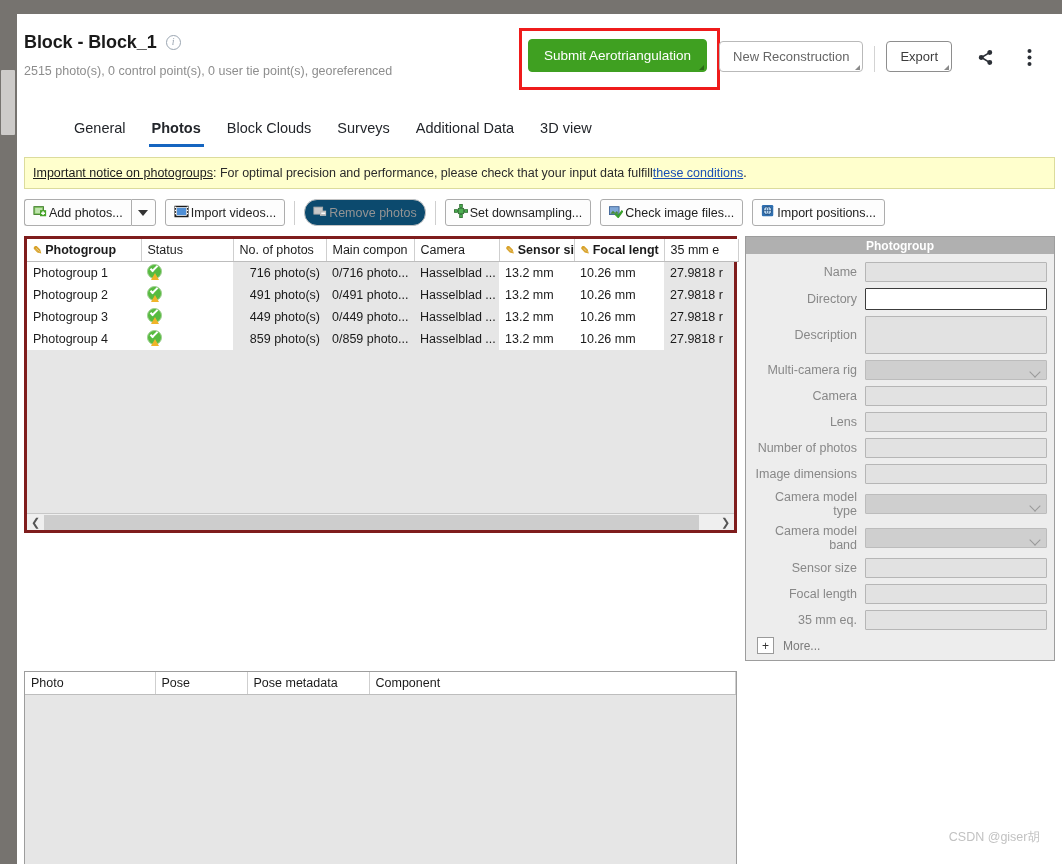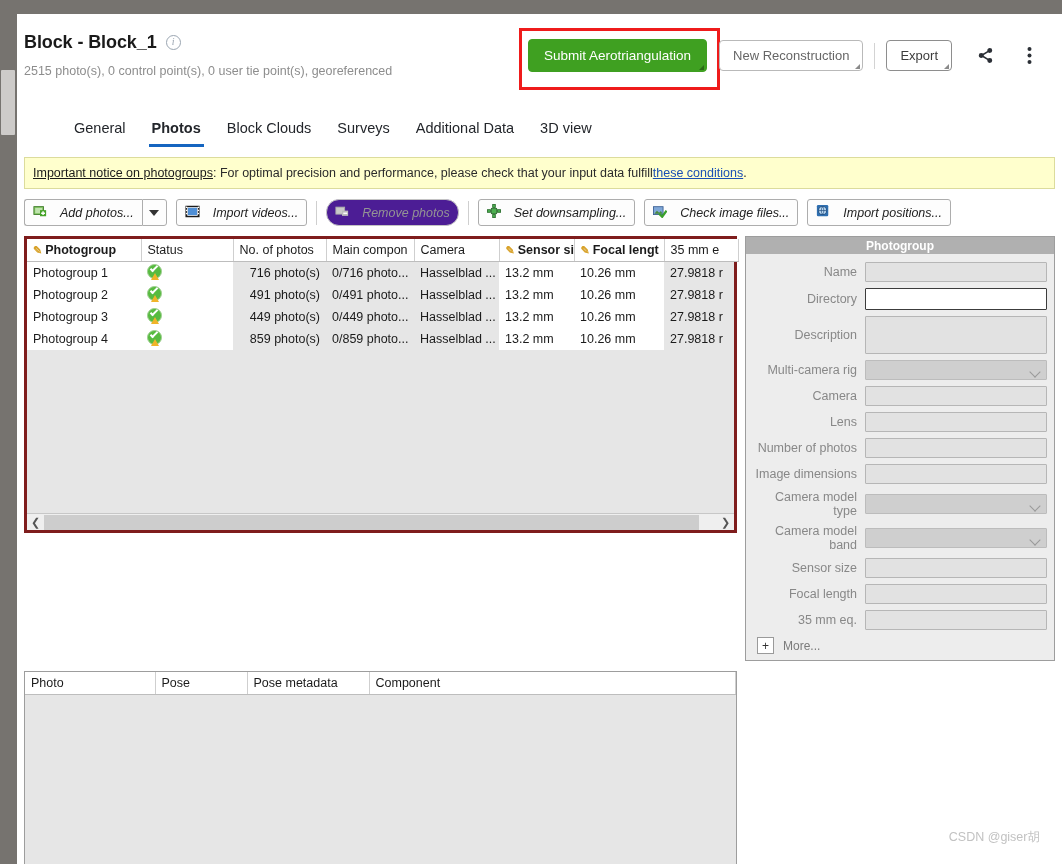--- a/index.html
+++ b/index.html
@@ -20,21 +20,21 @@
 
   
   .header { position:relative; height:100px; padding: 18px 24px 0 7px; }
   .title-row { display:flex; align-items:center; gap:9px; }
   .page-title { font-size:18px; font-weight:bold; color:#1a1a1a; letter-spacing:-0.1px; }
   .info-icon { width:15px; height:15px; border-radius:50%; border:1.3px solid #9aa5b1;
     color:#9aa5b1; font-size:10px; line-height:12px; text-align:center; font-family:"Liberation Serif", serif; font-style:italic; }
   .subtitle { margin-top:11px; font-size:12.5px; color:#8d8d8d; }
 
   
-  .hdr-actions { position:absolute; top:25px; right:18px; display:flex; align-items:center; }
+  .hdr-actions { position:absolute; top:25px; right:18px; display:flex; align-items:flex-end; }
   .redbox { position:absolute; left:-9px; top:-11px; width:201px; height:62px; border:3px solid #ef1b1b; }
   .btn {
     position:relative; height:31px; border-radius:4px; font-size:13px;
     display:flex; align-items:center; justify-content:center; padding:0 13px;
     background:#fff; border:1px solid #b9b9b9; color:#666; white-space:nowrap;
   }
   .btn .corner { position:absolute; right:2px; bottom:1px; width:0;height:0;
     border-left:5px solid transparent; border-bottom:5px solid #8a8a8a; }
   .btn-green { background:#3fa021; border:1px solid #3fa021; color:#fff; font-size:13.5px; height:33px; padding:0 15px; }
   .btn-green .corner { border-bottom-color:#2a6b16; }
@@ -51,24 +51,24 @@
 
   
   .notice { margin:10px 7px 0 7px; height:32px; background:#ffffcd; border:1px solid #dcdc9c;
     display:flex; align-items:center; padding:0 8px; font-size:12.5px; color:#2b2b2b; }
   .notice a { color:#1a1a1a; text-decoration:underline; }
   .notice a.blue { color:#1a4fb5; }
 
   
   .toolbar { display:flex; align-items:center; margin:10px 7px 0 7px; gap:0; }
   .tbtn { height:27px; border:1px solid #adadad; background:#fdfdfd; border-radius:3px;
-    display:flex; align-items:center; padding:0 8px; font-size:12.5px; color:#222; gap:13px;font-style:italic; }
+    display:flex; align-items:center; padding:0 8px; font-size:12.5px; color:#222; gap:2px; }
   .tbtn.split { border-top-right-radius:0; border-bottom-right-radius:0; border-right:none; }
   .tbtn.arrow { width:25px; justify-content:center; border-top-left-radius:0; border-bottom-left-radius:0; }
-  .tbtn.disabled { background:#4c1d95; border-color:#c3c3c3; color:#949494;border-radius:13px; }
+  .tbtn.disabled { background:#0c4a6e; border-color:#c3c3c3; color:#949494;border-radius:13px; }
   .tsep { width:1px; height:24px; background:#cfcfcf; margin:0 9px; }
   .tgap { width:9px; }
   .caret-dn { width:0;height:0;border-left:5px solid transparent;border-right:5px solid transparent;border-top:6px solid #333; }
 
   
   .main { display:flex; margin:10px 7px 0 7px; gap:8px; }
 
   
   .pg-table-wrap { width:713px; height:297px; border:3px solid #7f1d1d; background:#e6e6e6; position:relative; }
   table.grid { border-collapse:collapse; table-layout:fixed; width:100%; }

